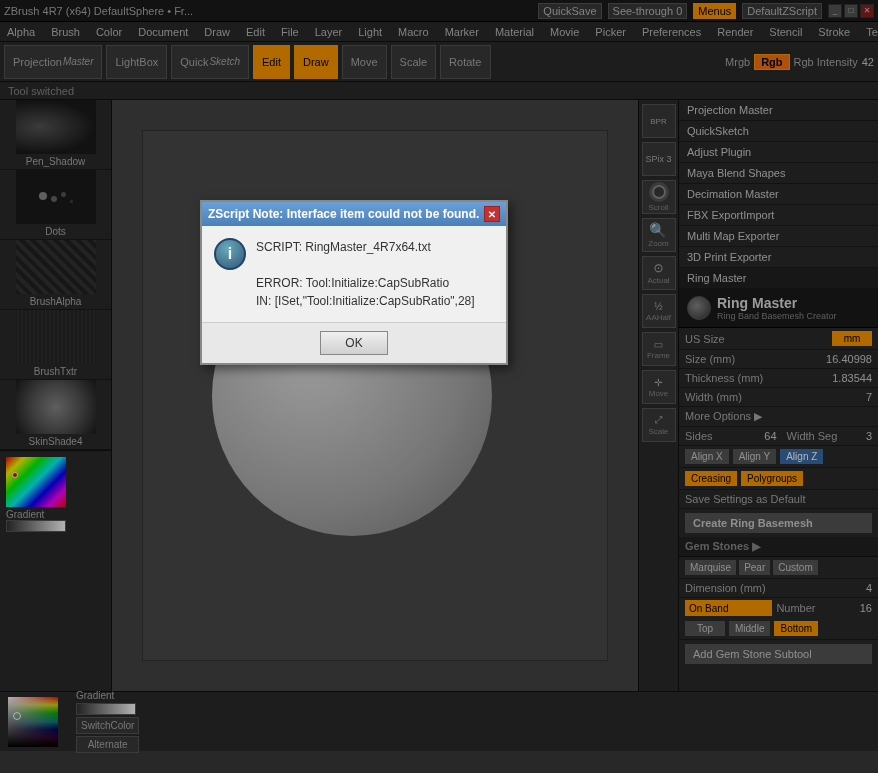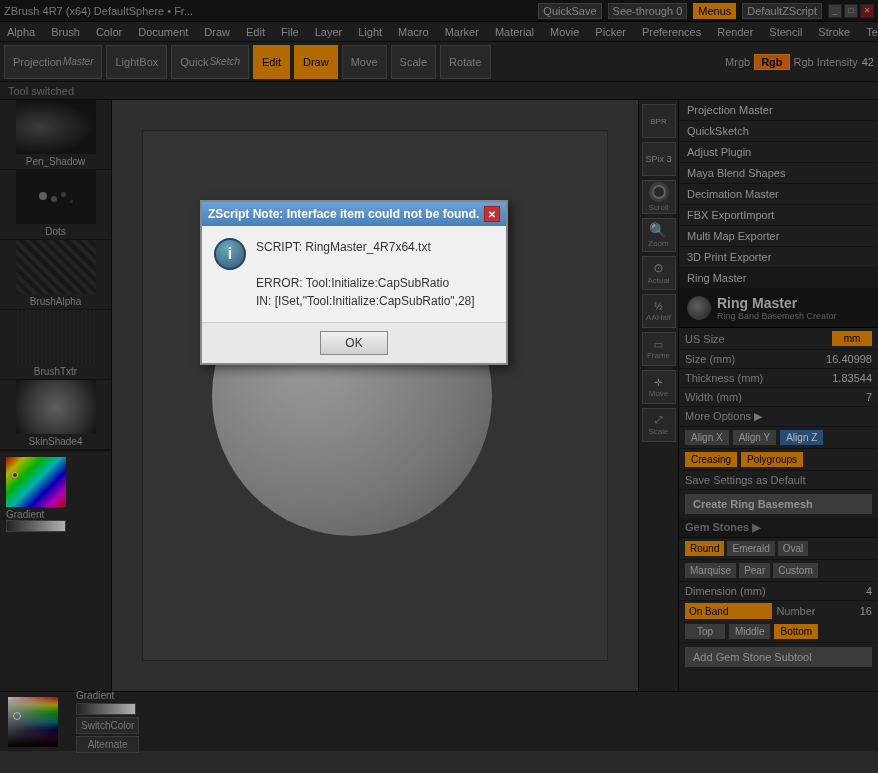--- a/index.html
+++ b/index.html
@@ -711,20 +711,26 @@
       <span class="rp-label">Width (mm)</span>
       <span class="rp-value">7</span>
     </div>
 
     
     <div class="rp-row">
       <span class="rp-label">More Options ▶</span>
     </div>
 
     
+    <div class="rp-row">
+      <span class="rp-label">Sides</span>
+      <span class="rp-value">64</span>
+      <span class="rp-label" style="margin-left:6px;">Width Seg</span>
+      <span class="rp-value">3</span>
+    </div>
 
     
     <div class="rp-row">
       <button class="rp-gray-btn">Align X</button>
       <button class="rp-gray-btn">Align Y</button>
       <button class="rp-blue-btn">Align Z</button>
     </div>
 
     
     <div class="rp-row">
@@ -739,25 +745,20 @@
 
     
     <button class="rp-big-btn" style="background:#555; color:#ccc; font-size:11px; font-weight:bold;">Create Ring Basemesh</button>
 
     
     <div class="rp-section-label">
       <span>Gem Stones ▶</span>
     </div>
 
     
-    <div class="gem-stones-row">
-      <button class="rp-small-btn active">Round</button>
-      <button class="rp-small-btn">Emerald</button>
-      <button class="rp-small-btn">Oval</button>
-    </div>
     <div class="gem-stones-row">
       <button class="rp-small-btn">Marquise</button>
       <button class="rp-small-btn">Pear</button>
       <button class="rp-small-btn">Custom</button>
     </div>
 
     
     <div class="rp-row">
       <span class="rp-label">Dimension (mm)</span>
       <span class="rp-value">4</span>

